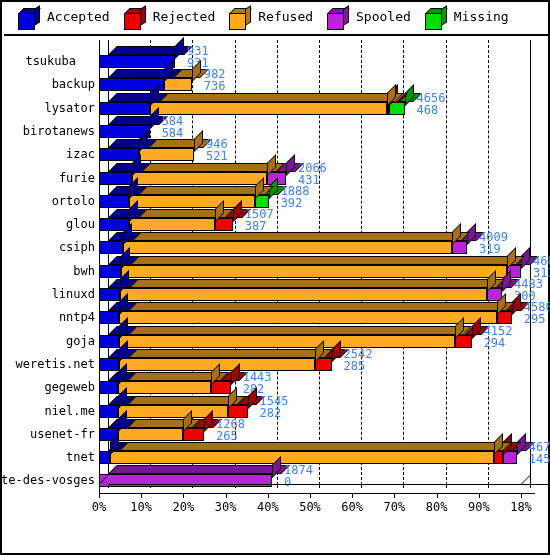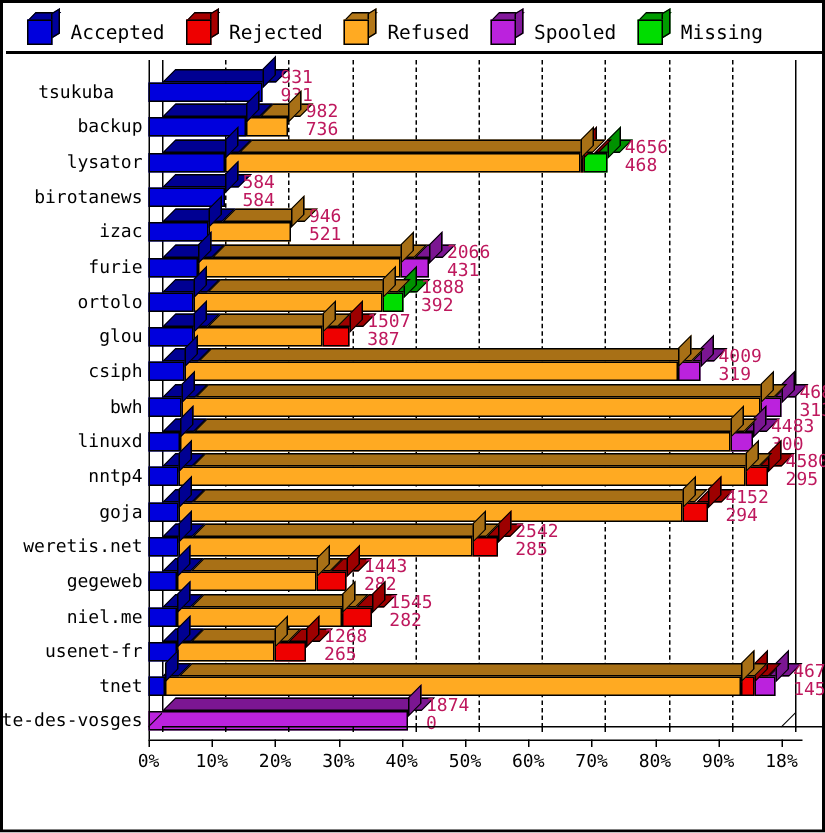--- a/index.html
+++ b/index.html
@@ -5,21 +5,21 @@
   html,body{margin:0;padding:0;background:#ffffff;}
   body{width:550px;height:555px;overflow:hidden;
        font-family:"DejaVu Sans Mono","Liberation Mono",monospace;}
   #root{position:relative;width:550px;height:555px;box-sizing:border-box;
         border:2px solid #000;background:#fff;}
 
   
   #legend{position:absolute;left:2px;top:2px;width:544px;height:32px;
           border-bottom:2px solid #000;box-sizing:border-box;
           display:flex;align-items:center;}
-  .lg-item{display:flex;align-items:flex-end;margin-left:14px;}
+  .lg-item{display:flex;align-items:flex-start;margin-left:14px;}
   .cube{position:relative;width:22px;height:21px;margin-right:7px;flex:none;}
   .cube .face{position:absolute;left:0;top:4px;width:17px;height:17px;
               border:1px solid #000;box-sizing:border-box;}
   .cube .side{position:absolute;left:16px;top:0px;width:6px;height:17px;
               border:1px solid #000;box-sizing:border-box;
               transform:skewY(-32deg);transform-origin:left bottom;}
   .cube .topf{position:absolute;left:0px;top:-1px;width:17px;height:6px;
               border:1px solid #000;box-sizing:border-box;
               transform:skewX(-44deg);transform-origin:left bottom;}
   .lg-label{font-size:13px;color:#000;letter-spacing:0px;white-space:nowrap;}
@@ -35,21 +35,21 @@
              white-space:nowrap;}
   .xtitle{position:absolute;font-size:13px;font-weight:bold;color:#000;
           text-align:center;white-space:nowrap;}
 
   
   .seg{position:absolute;box-sizing:border-box;border:1px solid #000;}
   .segtop{position:absolute;box-sizing:border-box;border:1px solid #000;
           transform:skewX(-45deg);transform-origin:left bottom;}
   .segside{position:absolute;box-sizing:border-box;border:1px solid #000;
            transform:skewY(-45deg);transform-origin:left bottom;}
-  .vallbl{position:absolute;font-size:12px;color:#be185d;white-space:nowrap;
+  .vallbl{position:absolute;font-size:12px;color:#3b82f6;white-space:nowrap;
           line-height:12px;}
 </style>
 </head>
 <body>
 
 <div id="root">
 
   <div id="legend">
       <div class="lg-item">
         <span class="cube">

